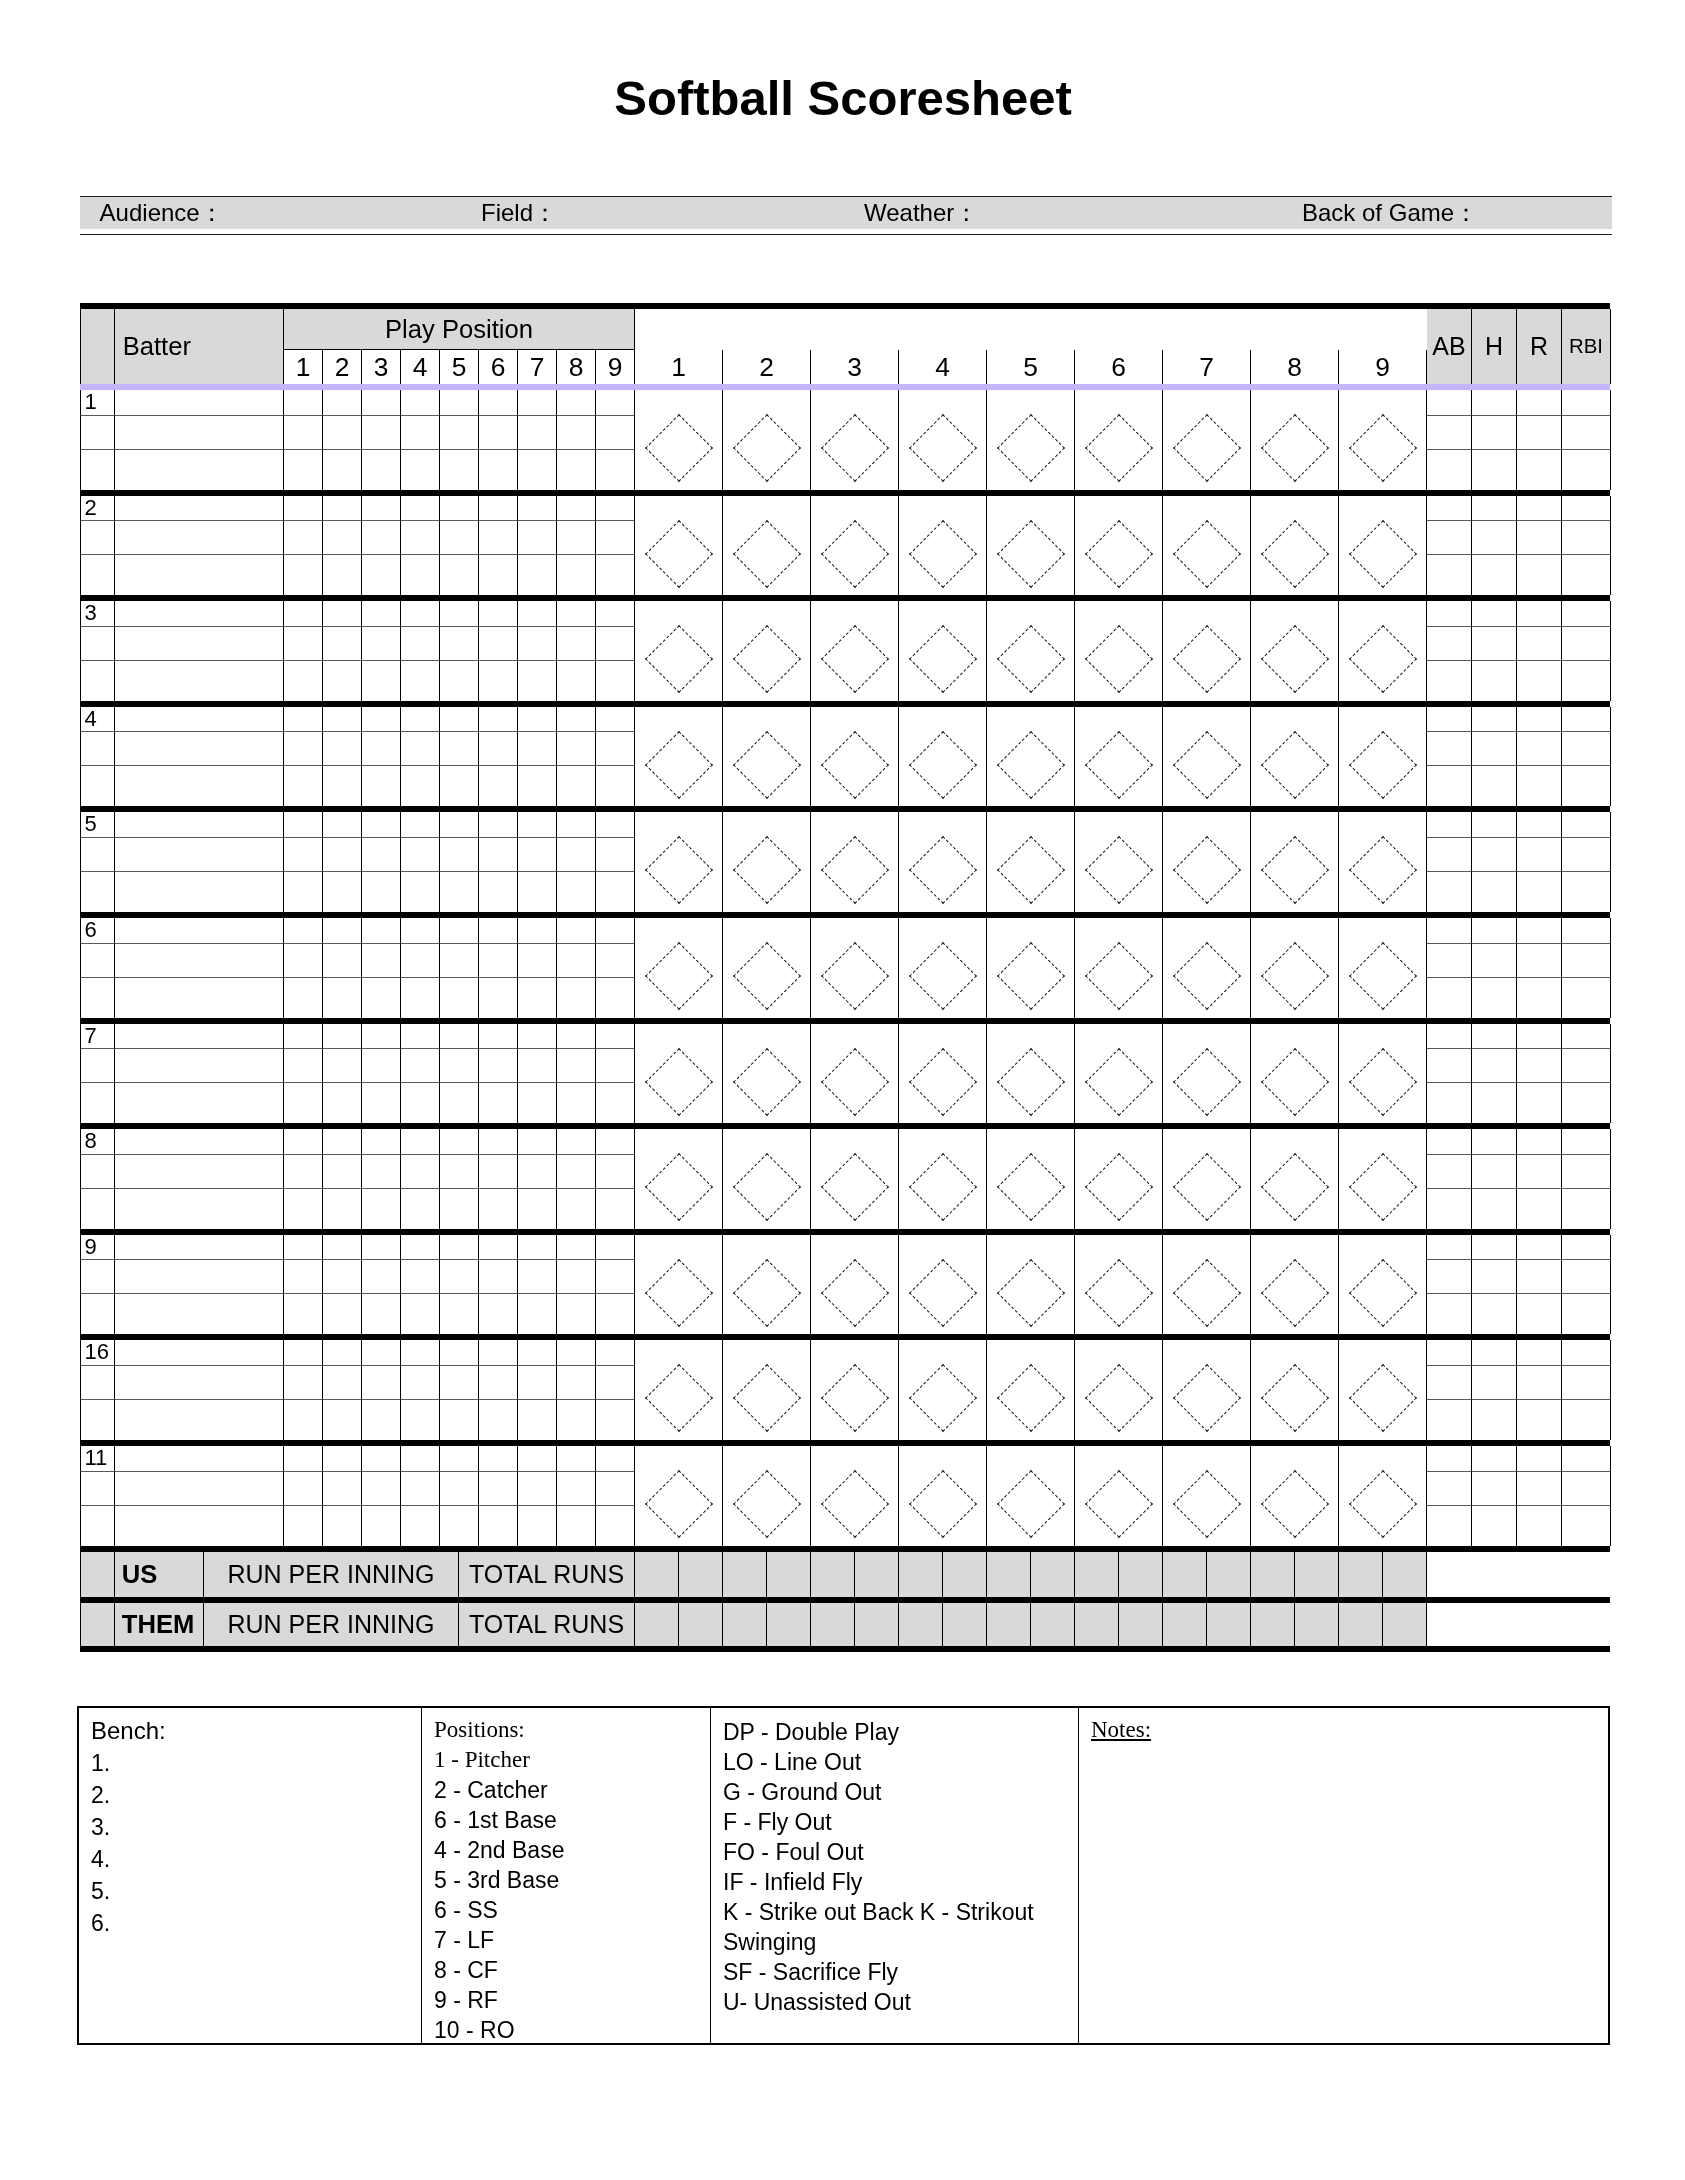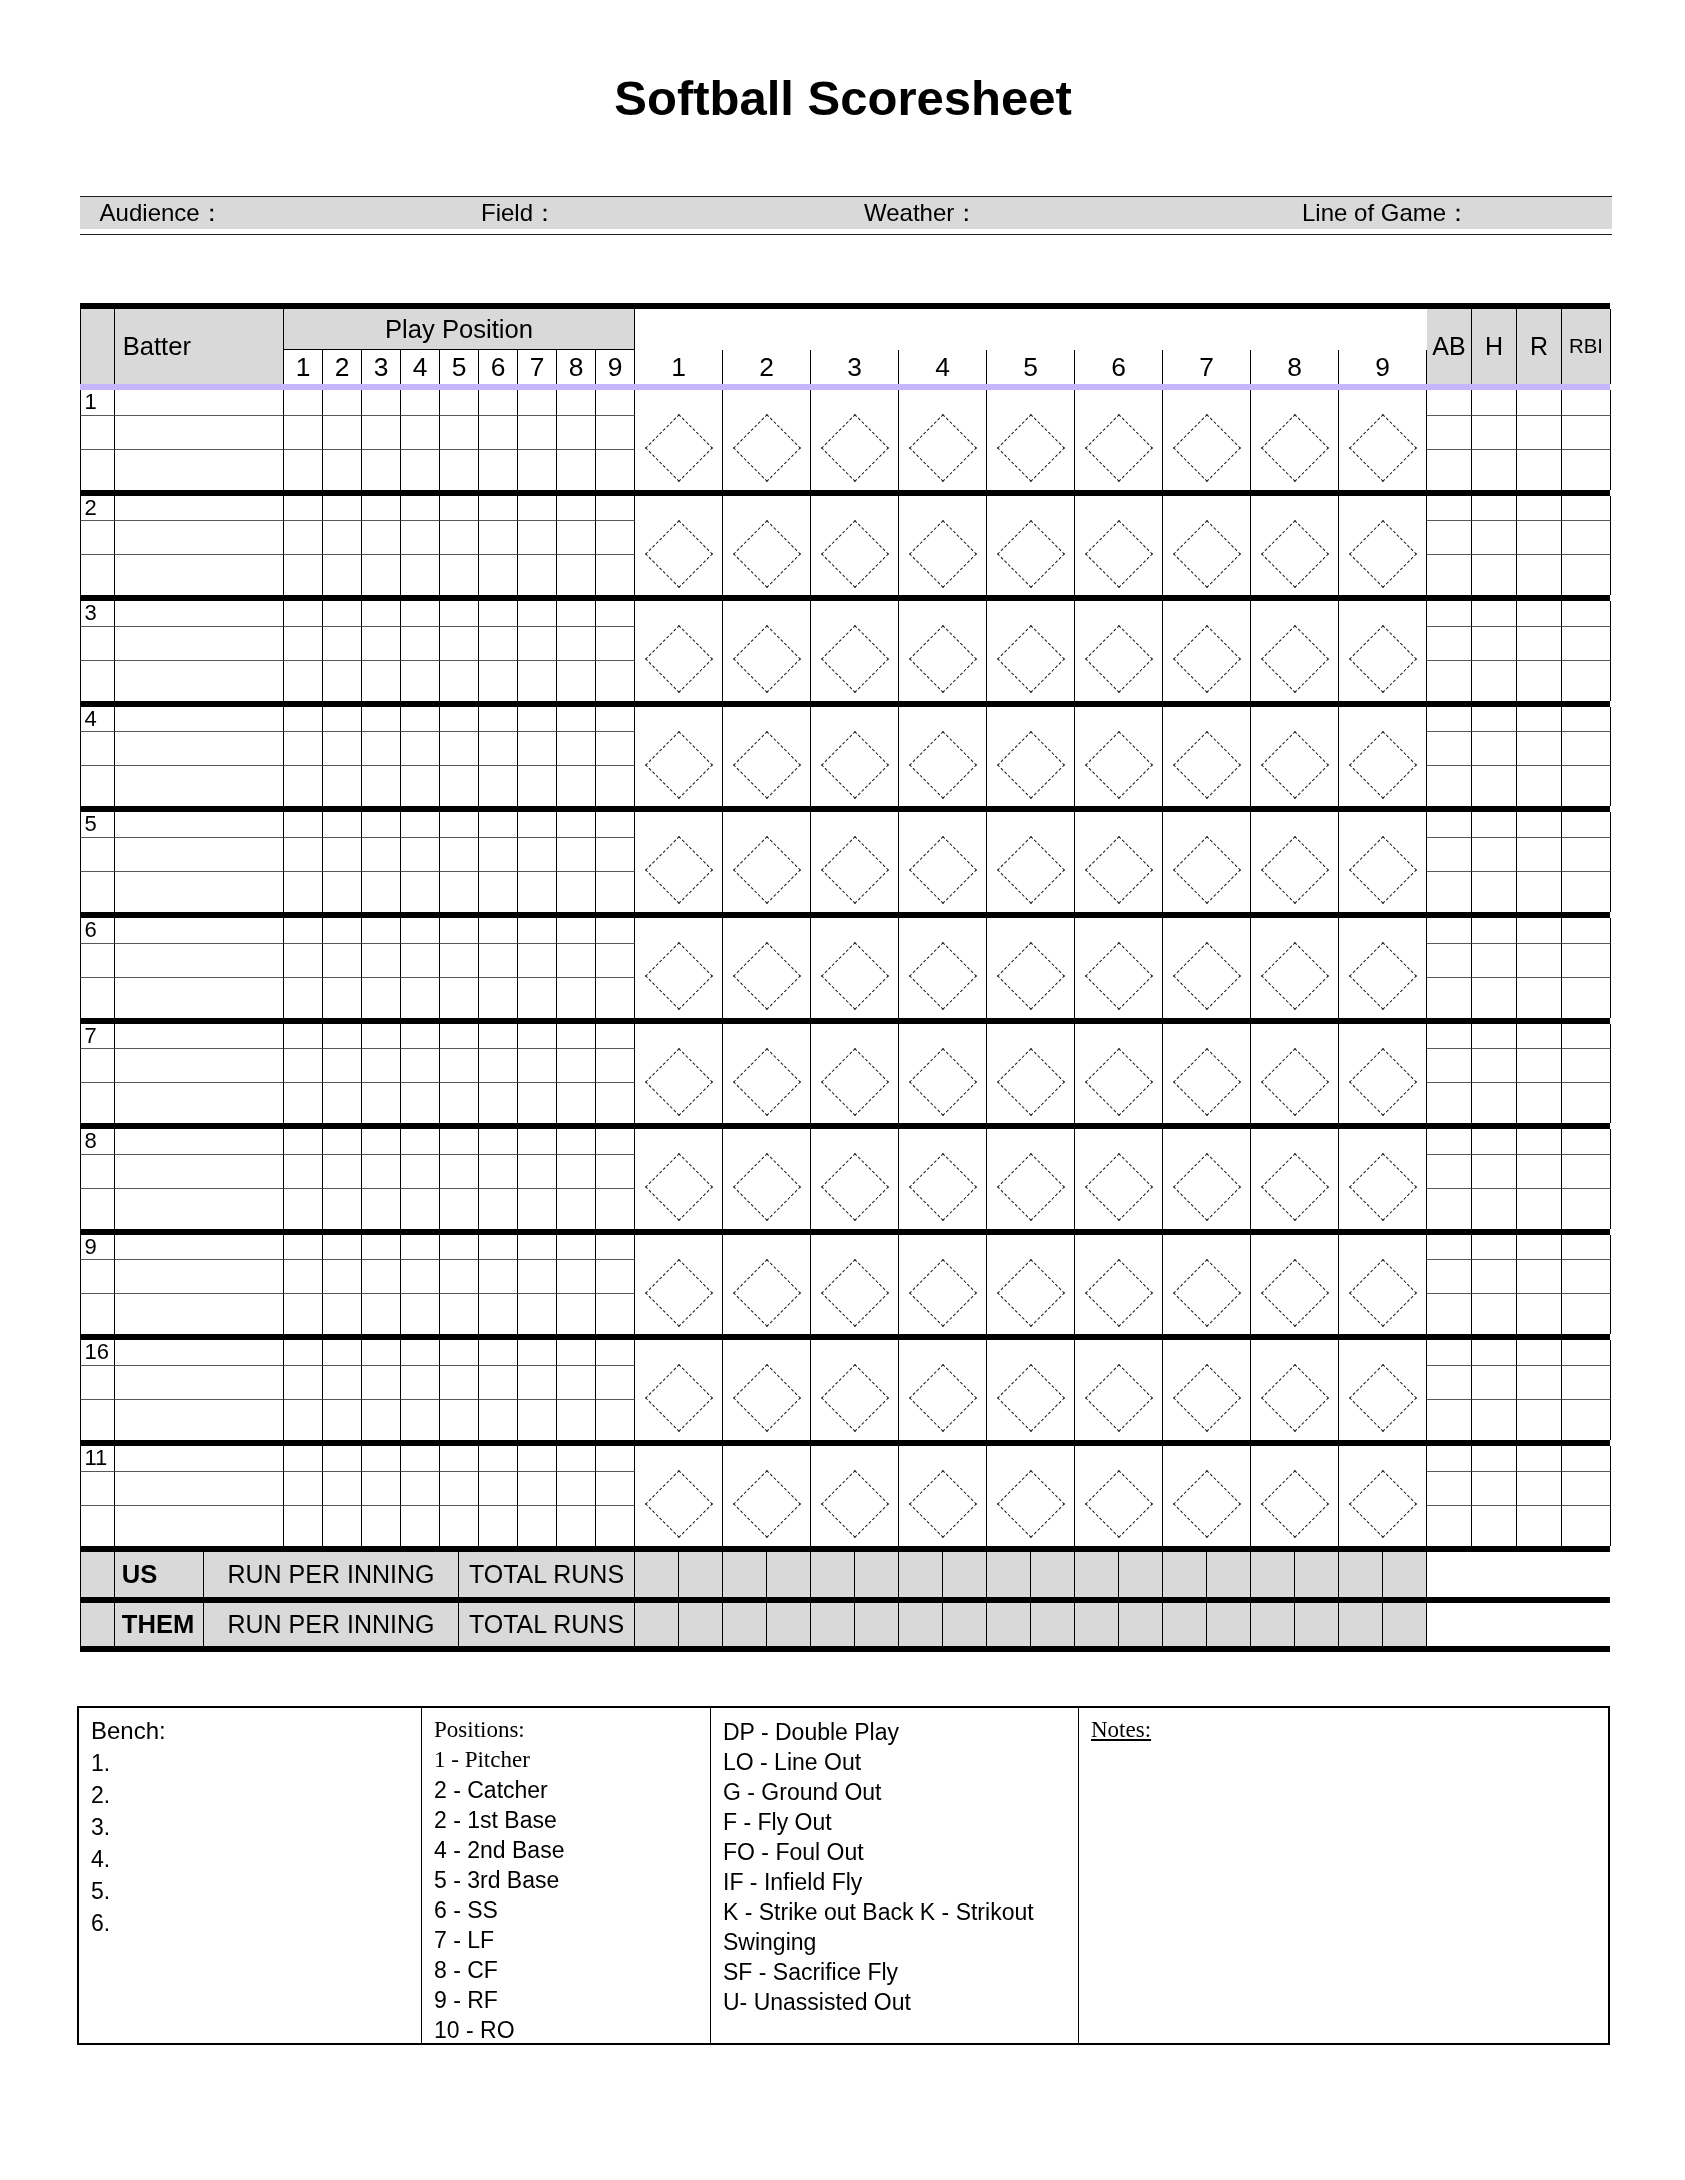--- a/index.html
+++ b/index.html
@@ -74,21 +74,21 @@
 
 <div class="page">
 
   <h1 class="title">Softball Scoresheet</h1>
 
   <div class="info">
     <div class="info-row">
       <span class="if f1a">Audience：</span>
       <span class="if f1b">Field：</span>
       <span class="if f1c">Weather：</span>
-      <span class="if f1d">Line of Game：</span>
+      <span class="if f1d">Back of Game：</span>
     </div>
     <div class="info-gap"></div>
   </div>
 
   <div class="tbl">
     <div class="grid thead" id="thead">
       <div class="hc gray first colnum-h"></div>
       <div class="hc gray batter-h">Batter</div>
       <div class="hc gray fp-h">Play Position</div>
       <div class="hc gray ab-h">AB</div>
@@ -992,21 +992,21 @@
           <div class="lline">4.</div>
           <div class="lline">5.</div>
           <div class="lline">6.</div>
         </div>
     </div>
     <div class="lcol c2">
       <div class="ltitle serif">Positions:</div>
       <div id="positions-list">
           <div class="lline serif">1 - Pitcher</div>
           <div class="lline">2 - Catcher</div>
-          <div class="lline">2 - 1st Base</div>
+          <div class="lline">6 - 1st Base</div>
           <div class="lline">4 - 2nd Base</div>
           <div class="lline">5 - 3rd Base</div>
           <div class="lline">6 - SS</div>
           <div class="lline">7 - LF</div>
           <div class="lline">8 - CF</div>
           <div class="lline">9 - RF</div>
           <div class="lline">10 - RO</div>
         </div>
     </div>
     <div class="lcol c3">

